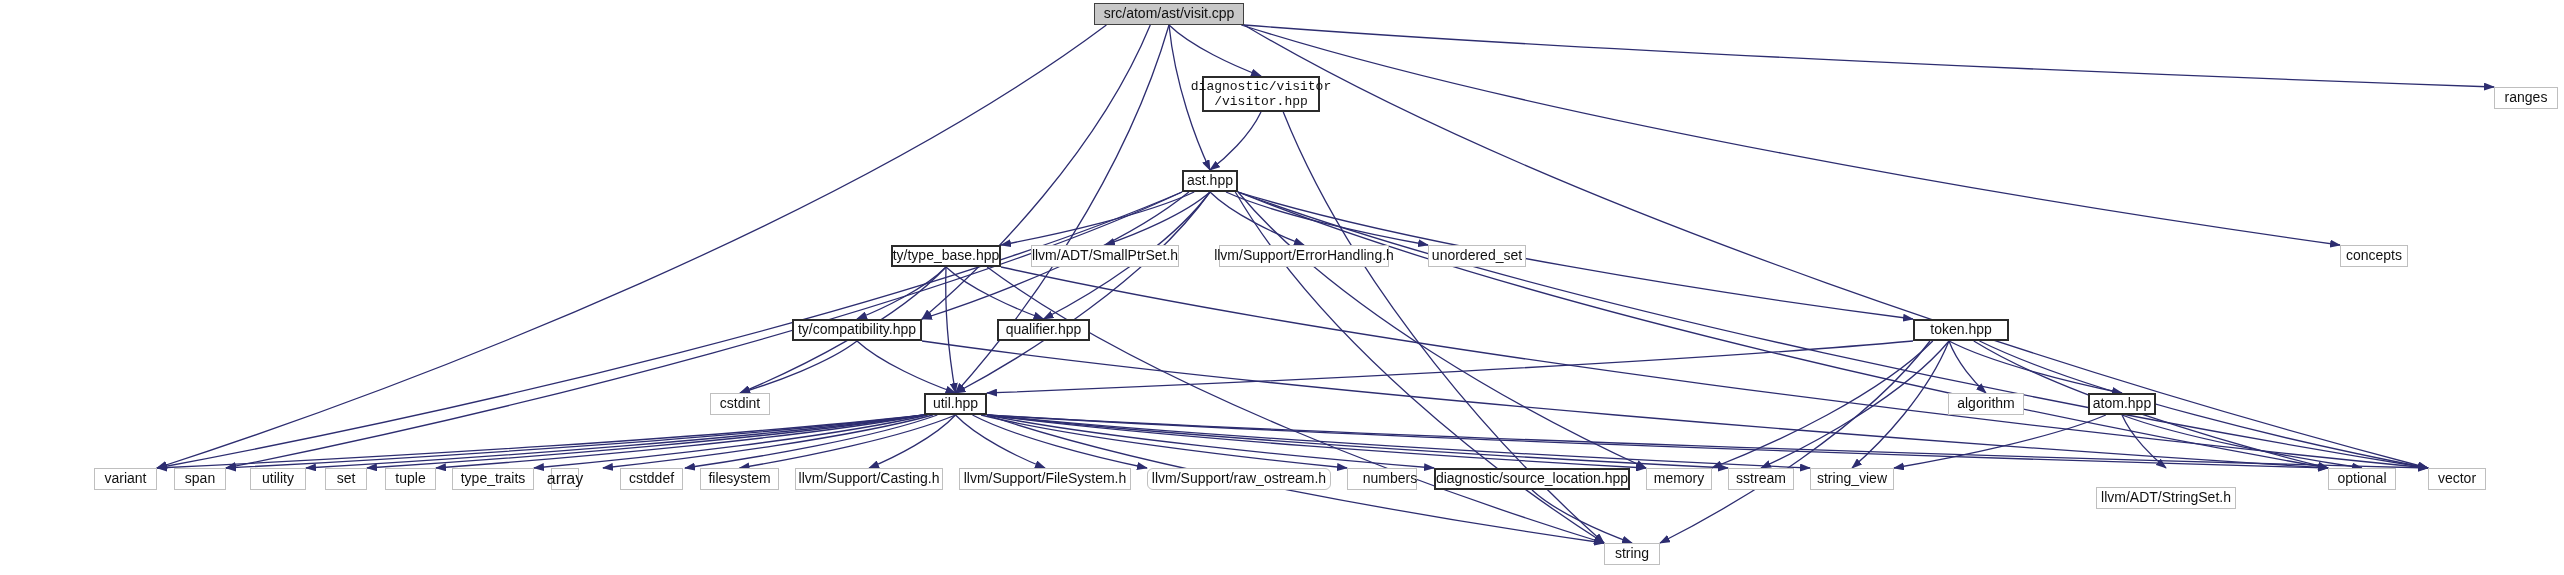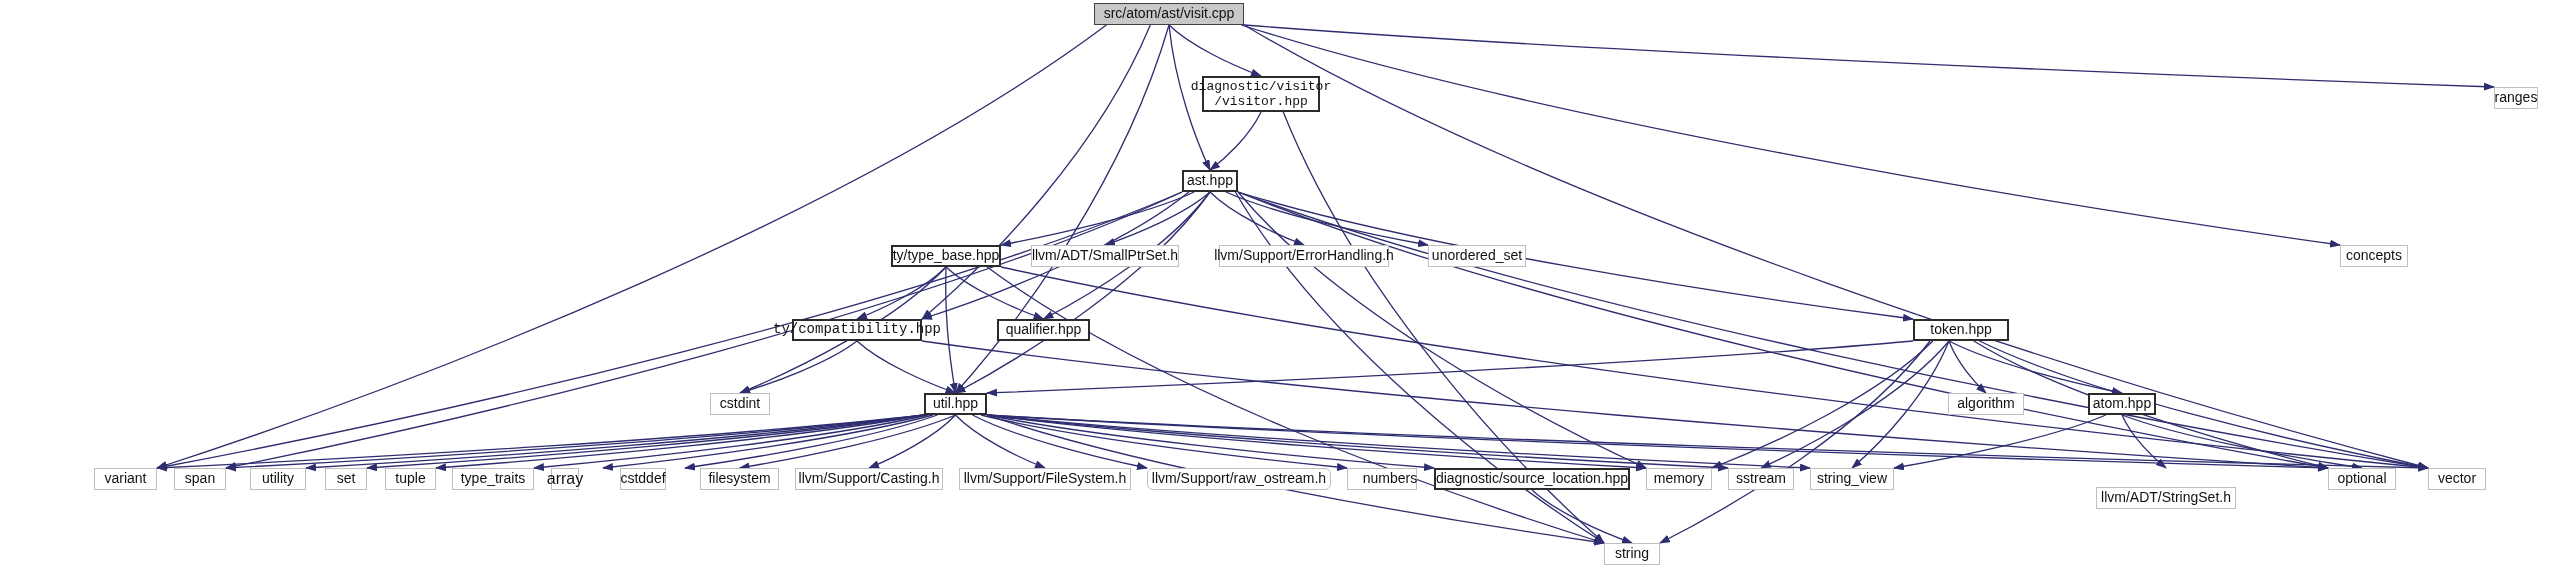--- a/index.html
+++ b/index.html
@@ -89,42 +89,42 @@
         <path d="M987,415 C1344.98,437.26 1945.52,457.4 2328,468" fill="none" stroke="#2d2d70" stroke-width="1.3" marker-end="url(#arrow)"></path>
         <path d="M987,415 C1372.98,437.26 2017.52,457.4 2428,468" fill="none" stroke="#2d2d70" stroke-width="1.3" marker-end="url(#arrow)"></path>
         <path d="M987,415 C1142.26,468.76 1424.24,517.4 1604,543" fill="none" stroke="#2d2d70" stroke-width="1.3" marker-end="url(#arrow)"></path>
         <path d="M1532,490 C1556.0388101535018,512.26 1602.4155240614007,532.4 1632,543" fill="none" stroke="#2d2d70" stroke-width="1.3" marker-end="url(#arrow)"></path>
       </g>
   </svg>
   <div id="node-layer">
       <div class="node root" style="left: 1094px; top: 3px; width: 150px; height: 22px; font-size: 14px;">src/atom/ast/visit.cpp</div>
       <div class="node bold two-line" style="left: 1202px; top: 76px; width: 118px; height: 36px; font-size: 13px; font-family: Liberation Mono, monospace;">diagnostic/visitor
 /visitor.hpp</div>
-      <div class="node" style="left: 2494px; top: 87px; width: 44px; height: 22px; font-size: 14px;">ranges</div>
+      <div class="node" style="left: 2494px; top: 87px; width: 64px; height: 22px; font-size: 14px;">ranges</div>
       <div class="node bold" style="left: 1182px; top: 170px; width: 56px; height: 22px; font-size: 14px;">ast.hpp</div>
       <div class="node bold" style="left: 891px; top: 245px; width: 110px; height: 22px; font-size: 14px;">ty/type_base.hpp</div>
       <div class="node" style="left: 1031px; top: 245px; width: 148px; height: 22px; font-size: 14px;">llvm/ADT/SmallPtrSet.h</div>
       <div class="node" style="left: 1219px; top: 245px; width: 170px; height: 22px; font-size: 14px;">llvm/Support/ErrorHandling.h</div>
       <div class="node" style="left: 1428px; top: 245px; width: 98px; height: 22px; font-size: 14px;">unordered_set</div>
       <div class="node" style="left: 2340px; top: 245px; width: 68px; height: 22px; font-size: 14px;">concepts</div>
-      <div class="node bold" style="left: 792px; top: 319px; width: 130px; height: 22px; font-size: 14px; font-family: Liberation Mono, monospace;">ty/compatibility.hpp</div>
+      <div class="node bold" style="left: 792px; top: 319px; width: 130px; height: 22px; font-size: 14px;">ty/compatibility.hpp</div>
       <div class="node bold" style="left: 997px; top: 319px; width: 93px; height: 22px; font-size: 14px;">qualifier.hpp</div>
       <div class="node bold" style="left: 1913px; top: 319px; width: 96px; height: 22px; font-size: 14px;">token.hpp</div>
       <div class="node" style="left: 710px; top: 393px; width: 60px; height: 22px; font-size: 14px;">cstdint</div>
       <div class="node bold" style="left: 924px; top: 393px; width: 63px; height: 22px; font-size: 14px;">util.hpp</div>
       <div class="node" style="left: 1948px; top: 393px; width: 76px; height: 22px; font-size: 14px;">algorithm</div>
       <div class="node bold" style="left: 2088px; top: 393px; width: 68px; height: 22px; font-size: 14px;">atom.hpp</div>
       <div class="node" style="left: 94px; top: 468px; width: 63px; height: 22px; font-size: 14px;">variant</div>
       <div class="node" style="left: 174px; top: 468px; width: 52px; height: 22px; font-size: 14px;">span</div>
       <div class="node" style="left: 250px; top: 468px; width: 56px; height: 22px; font-size: 14px;">utility</div>
       <div class="node" style="left: 325px; top: 468px; width: 42px; height: 22px; font-size: 14px;">set</div>
       <div class="node" style="left: 385px; top: 468px; width: 51px; height: 22px; font-size: 14px;">tuple</div>
       <div class="node" style="left: 452px; top: 468px; width: 82px; height: 22px; font-size: 14px;">type_traits</div>
       <div class="node" style="left: 551px; top: 468px; width: 28px; height: 22px; font-size: 16px;">array</div>
-      <div class="node" style="left: 620px; top: 468px; width: 46px; height: 22px; font-size: 14px;">cstddef</div>
+      <div class="node" style="left: 620px; top: 468px; width: 63px; height: 22px; font-size: 14px;">cstddef</div>
       <div class="node" style="left: 700px; top: 468px; width: 79px; height: 22px; font-size: 14px;">filesystem</div>
       <div class="node" style="left: 795px; top: 468px; width: 148px; height: 22px; font-size: 14px;">llvm/Support/Casting.h</div>
       <div class="node" style="left: 959px; top: 468px; width: 172px; height: 22px; font-size: 14px;">llvm/Support/FileSystem.h</div>
       <div class="node" style="left: 1147px; top: 468px; width: 184px; height: 22px; font-size: 14px; border-radius: 6px;">llvm/Support/raw_ostream.h</div>
       <div class="node" style="left: 1347px; top: 468px; width: 70px; height: 22px; font-size: 14px; padding-left: 16px;">numbers</div>
       <div class="node bold" style="left: 1434px; top: 468px; width: 196px; height: 22px; font-size: 14px;">diagnostic/source_location.hpp</div>
       <div class="node" style="left: 1646px; top: 468px; width: 66px; height: 22px; font-size: 14px;">memory</div>
       <div class="node" style="left: 1728px; top: 468px; width: 66px; height: 22px; font-size: 14px;">sstream</div>
       <div class="node" style="left: 1810px; top: 468px; width: 84px; height: 22px; font-size: 14px;">string_view</div>
       <div class="node" style="left: 2096px; top: 487px; width: 140px; height: 22px; font-size: 14px;">llvm/ADT/StringSet.h</div>

